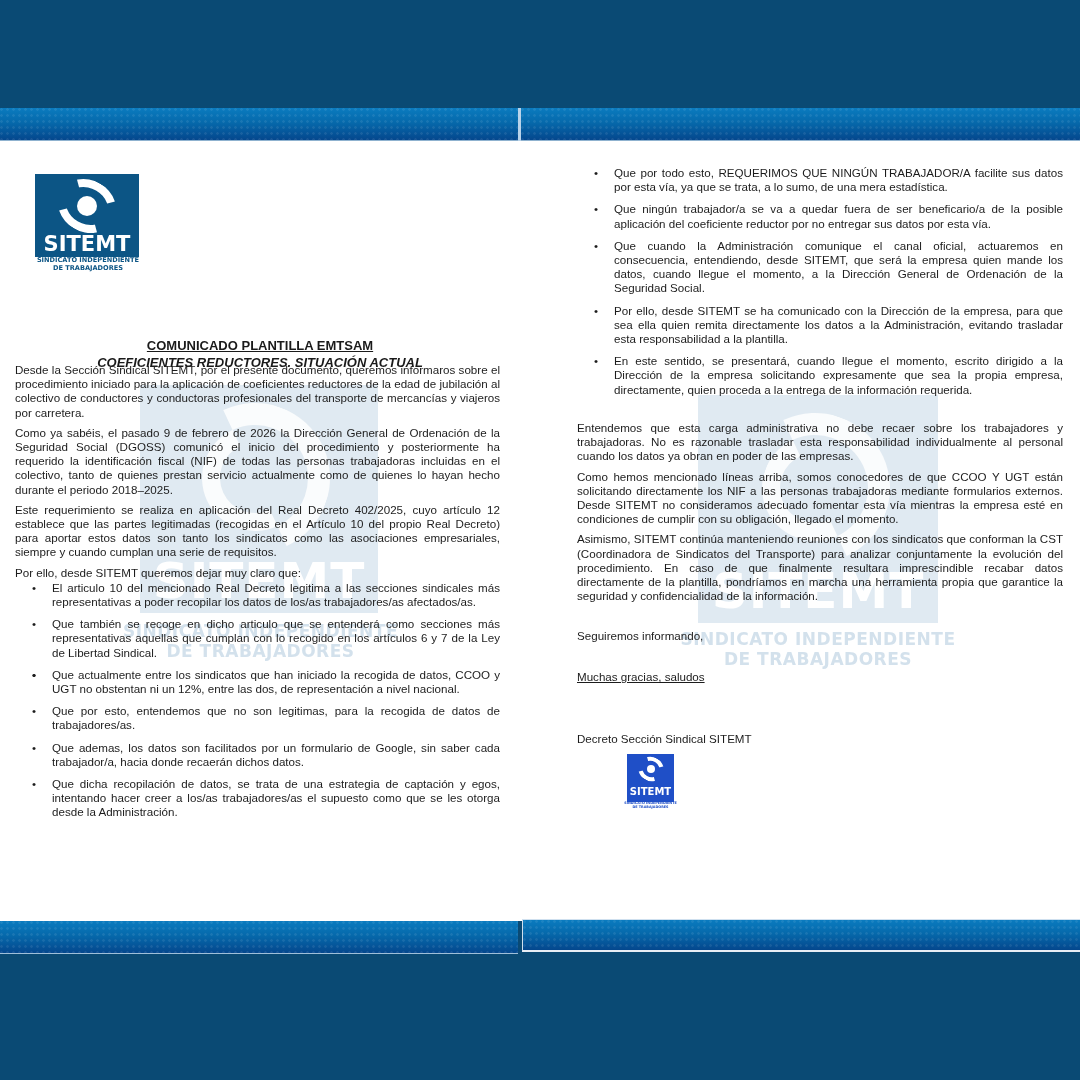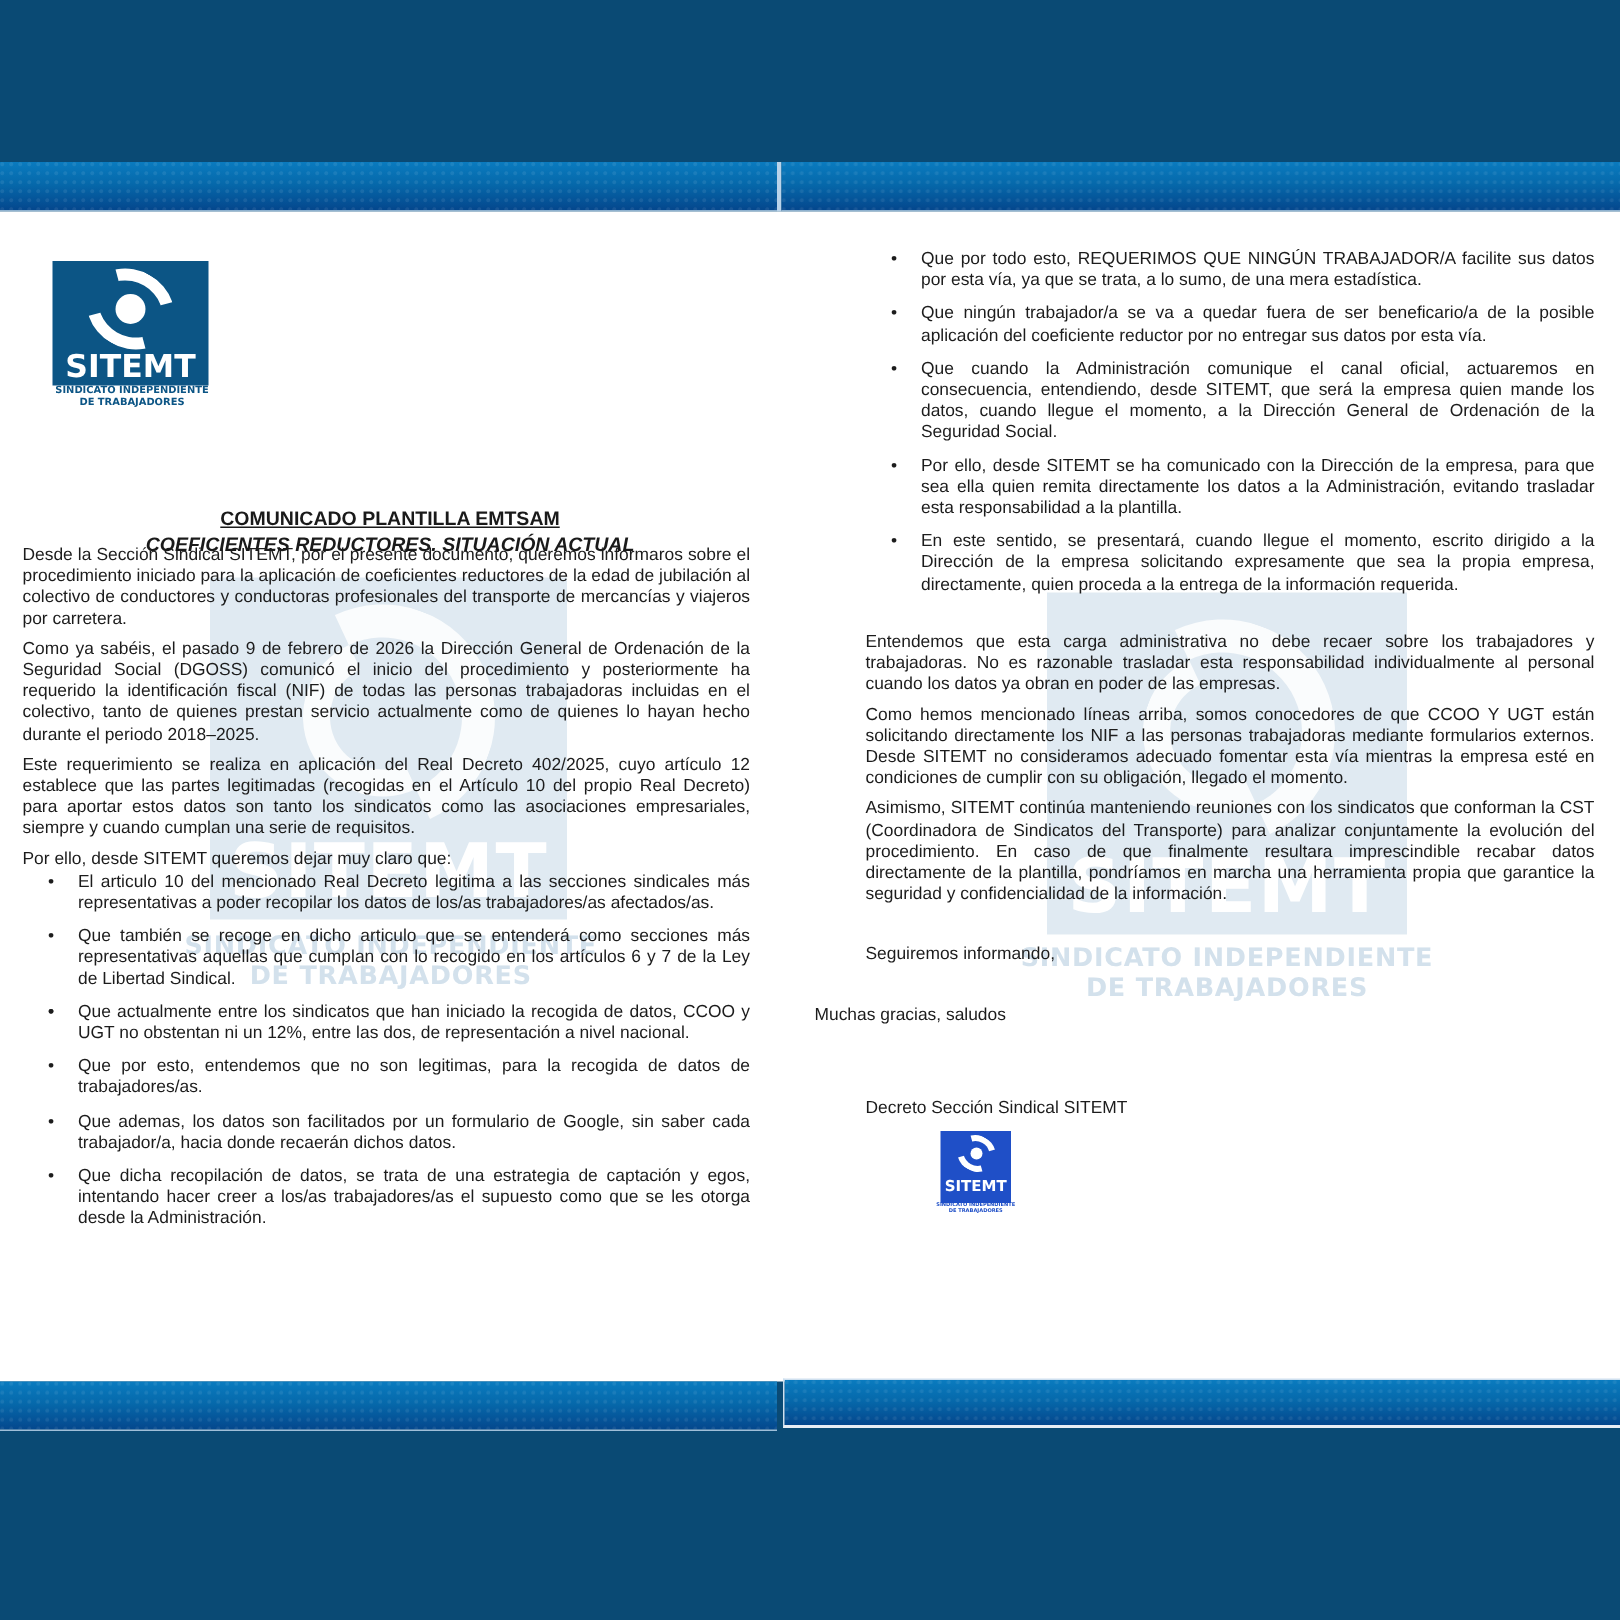--- a/index.html
+++ b/index.html
@@ -201,21 +201,21 @@
   </ul>
 </div>
 
 <div class="text" style="left:577px; top:421px; width:486px;">
   <p>Entendemos que esta carga administrativa no debe recaer sobre los trabajadores y trabajadoras. No es razonable trasladar esta responsabilidad individualmente al personal cuando los datos ya obran en poder de las empresas.</p>
   <p>Como hemos mencionado líneas arriba, somos conocedores de que CCOO Y UGT están solicitando directamente los NIF a las personas trabajadoras mediante formularios externos. Desde SITEMT no consideramos adecuado fomentar esta vía mientras la empresa esté en condiciones de cumplir con su obligación, llegado el momento.</p>
   <p>Asimismo, SITEMT continúa manteniendo reuniones con los sindicatos que conforman la CST (Coordinadora de Sindicatos del Transporte) para analizar conjuntamente la evolución del procedimiento. En caso de que finalmente resultara imprescindible recabar datos directamente de la plantilla, pondríamos en marcha una herramienta propia que garantice la seguridad y confidencialidad de la información.</p>
 </div>
 
 <div class="text plain" style="left:577px; top:629px; width:200px;">Seguiremos informando,</div>
-<div class="text plain" style="left:543px; top:670px; width:200px;">Muchas gracias, saludos</div>
+<div class="text plain" style="left:577px; top:670px; width:200px;text-decoration:underline;">Muchas gracias, saludos</div>
 <div class="text plain" style="left:577px; top:732px; width:250px;">Decreto Sección Sindical SITEMT</div>
 
 <div class="logo" style="left:627px; top:754px; width:47px; height:48px; background:#1f4fc7;">
   <div class="swirl" style="left:11px; top:3px; width:26px; height:24px; border-width:4px; transform:rotate(30deg);"></div>
   <div class="globe" style="left:20px; top:11px; width:8px; height:8px;"></div>
   <div class="word" style="top:32px; font-size:10px; line-height:12px;">SITEMT</div>
 </div>
 <div class="logo-sub" style="left:622px; top:802px; width:57px; font-size:3.4px; color:#1f4fc7;">
   <div>SINDICATO INDEPENDIENTE</div>
   <div>DE TRABAJADORES</div>

